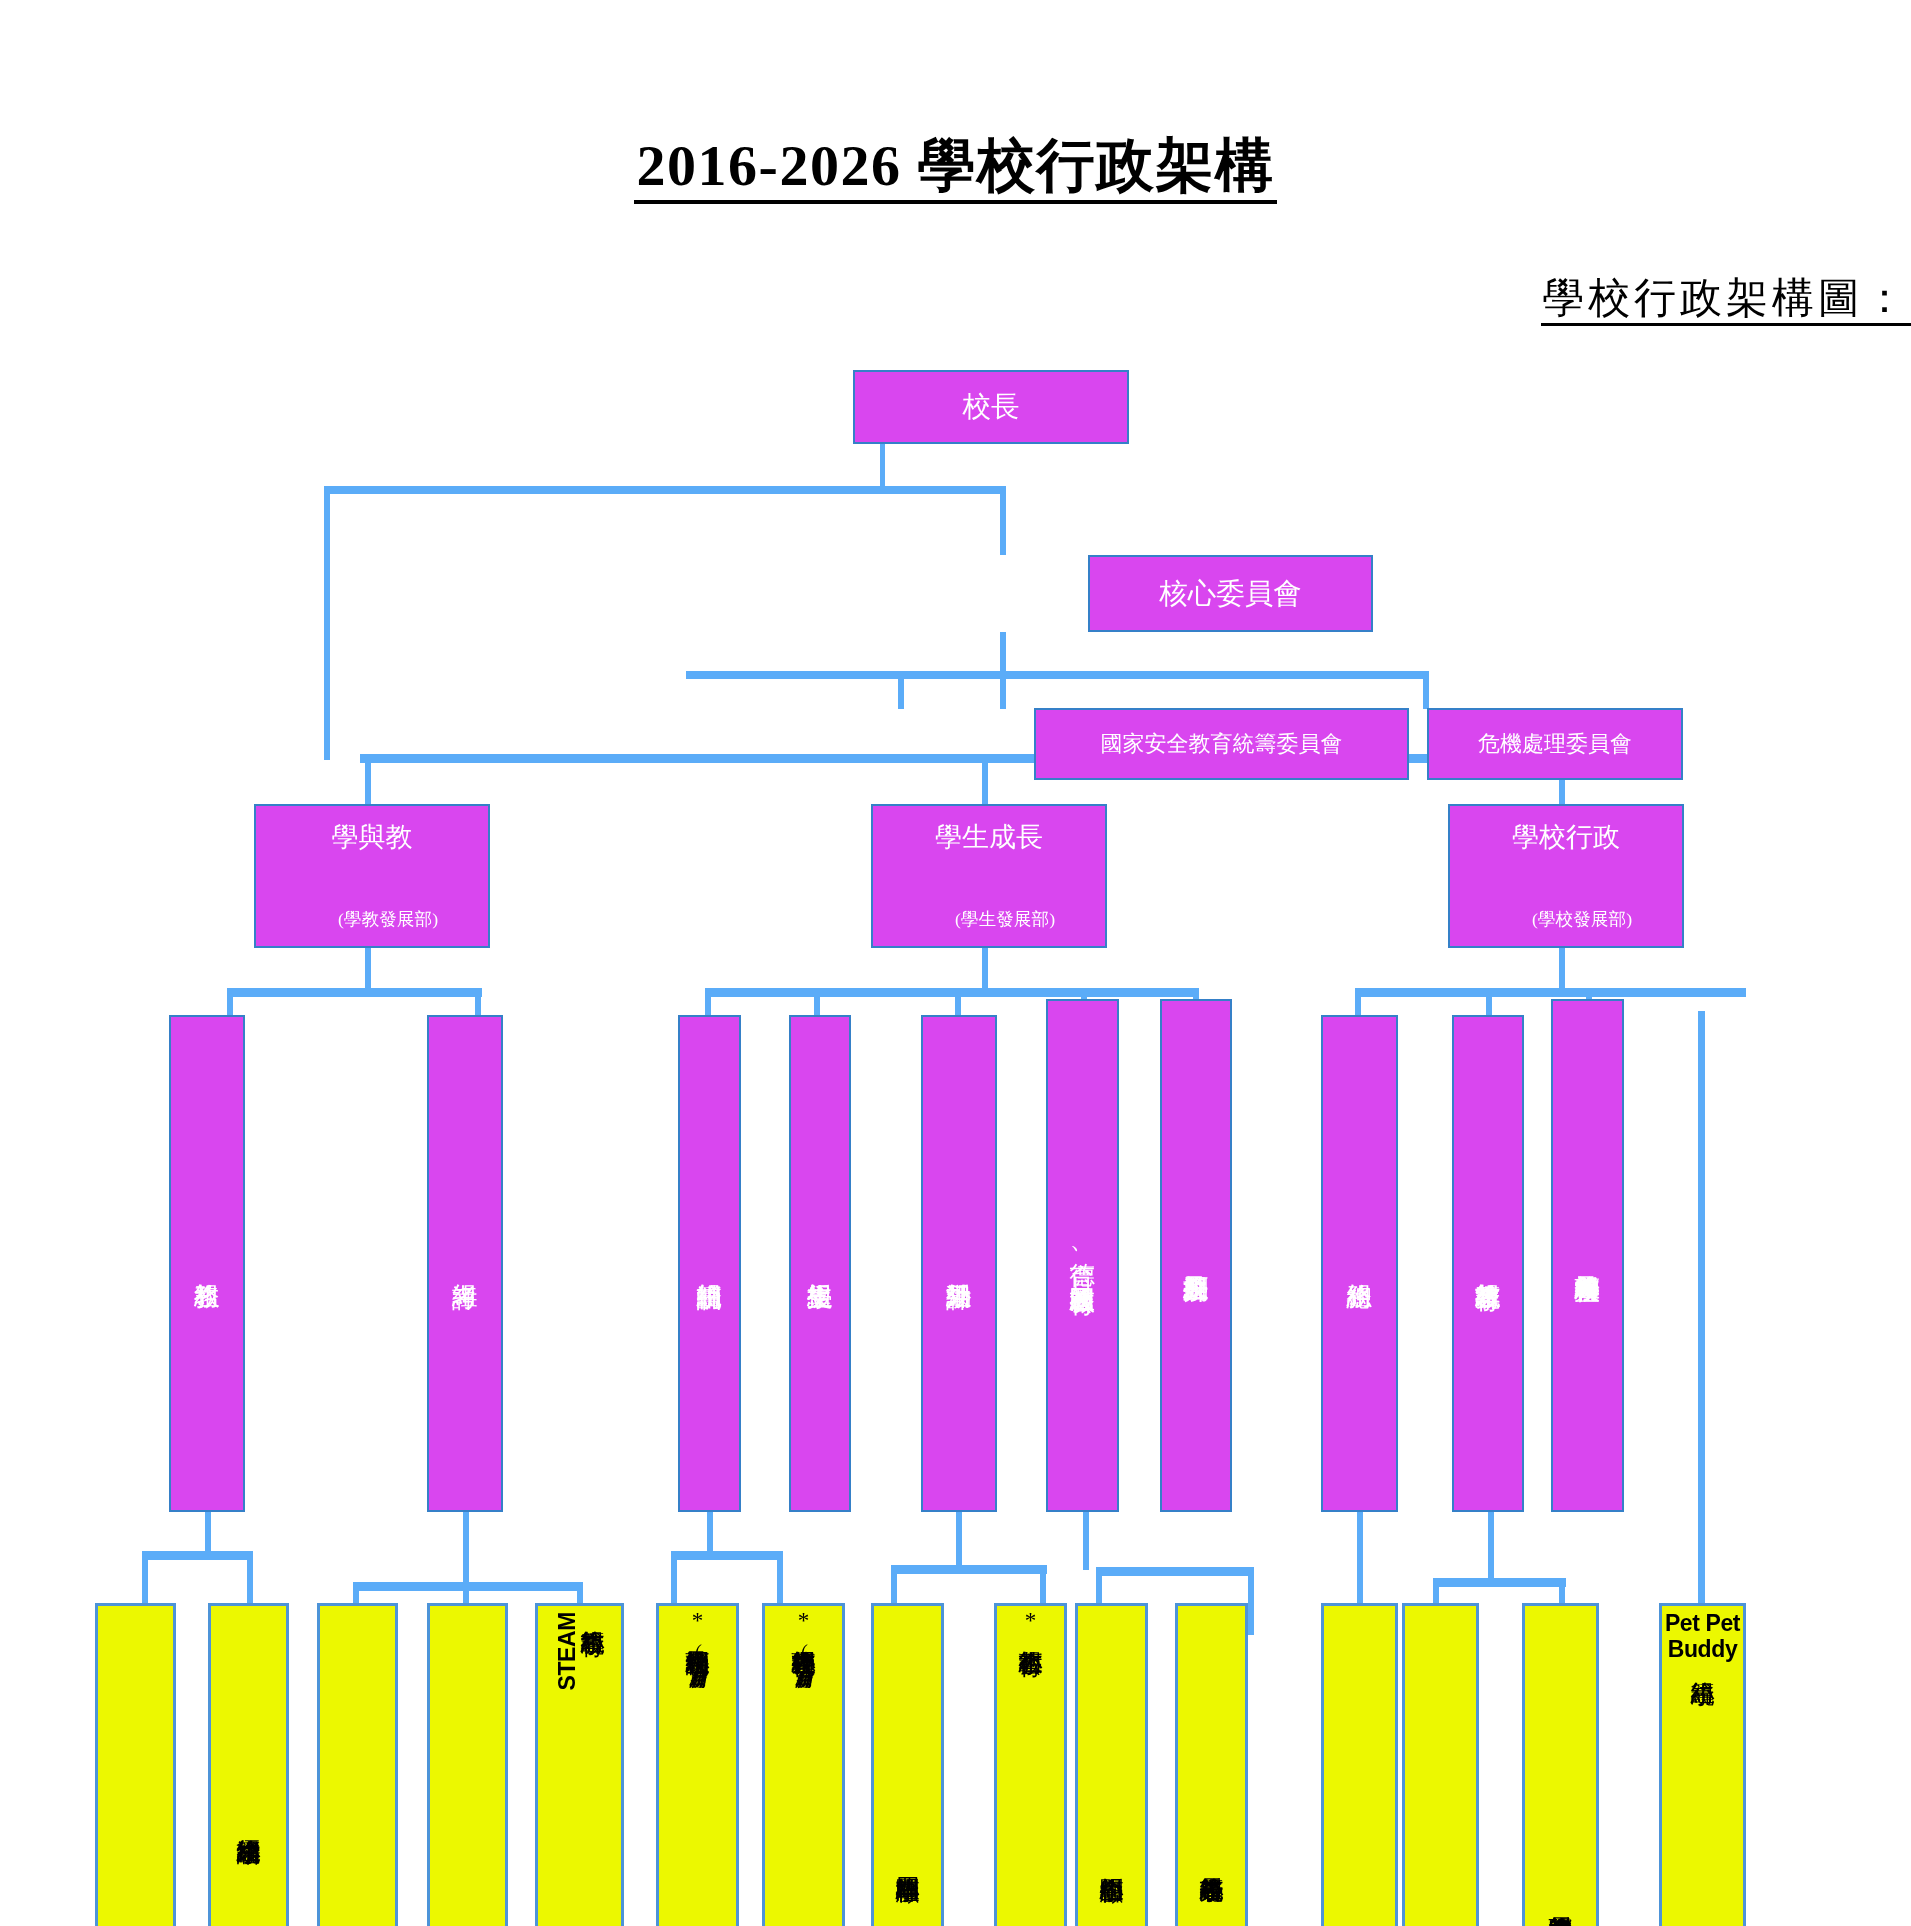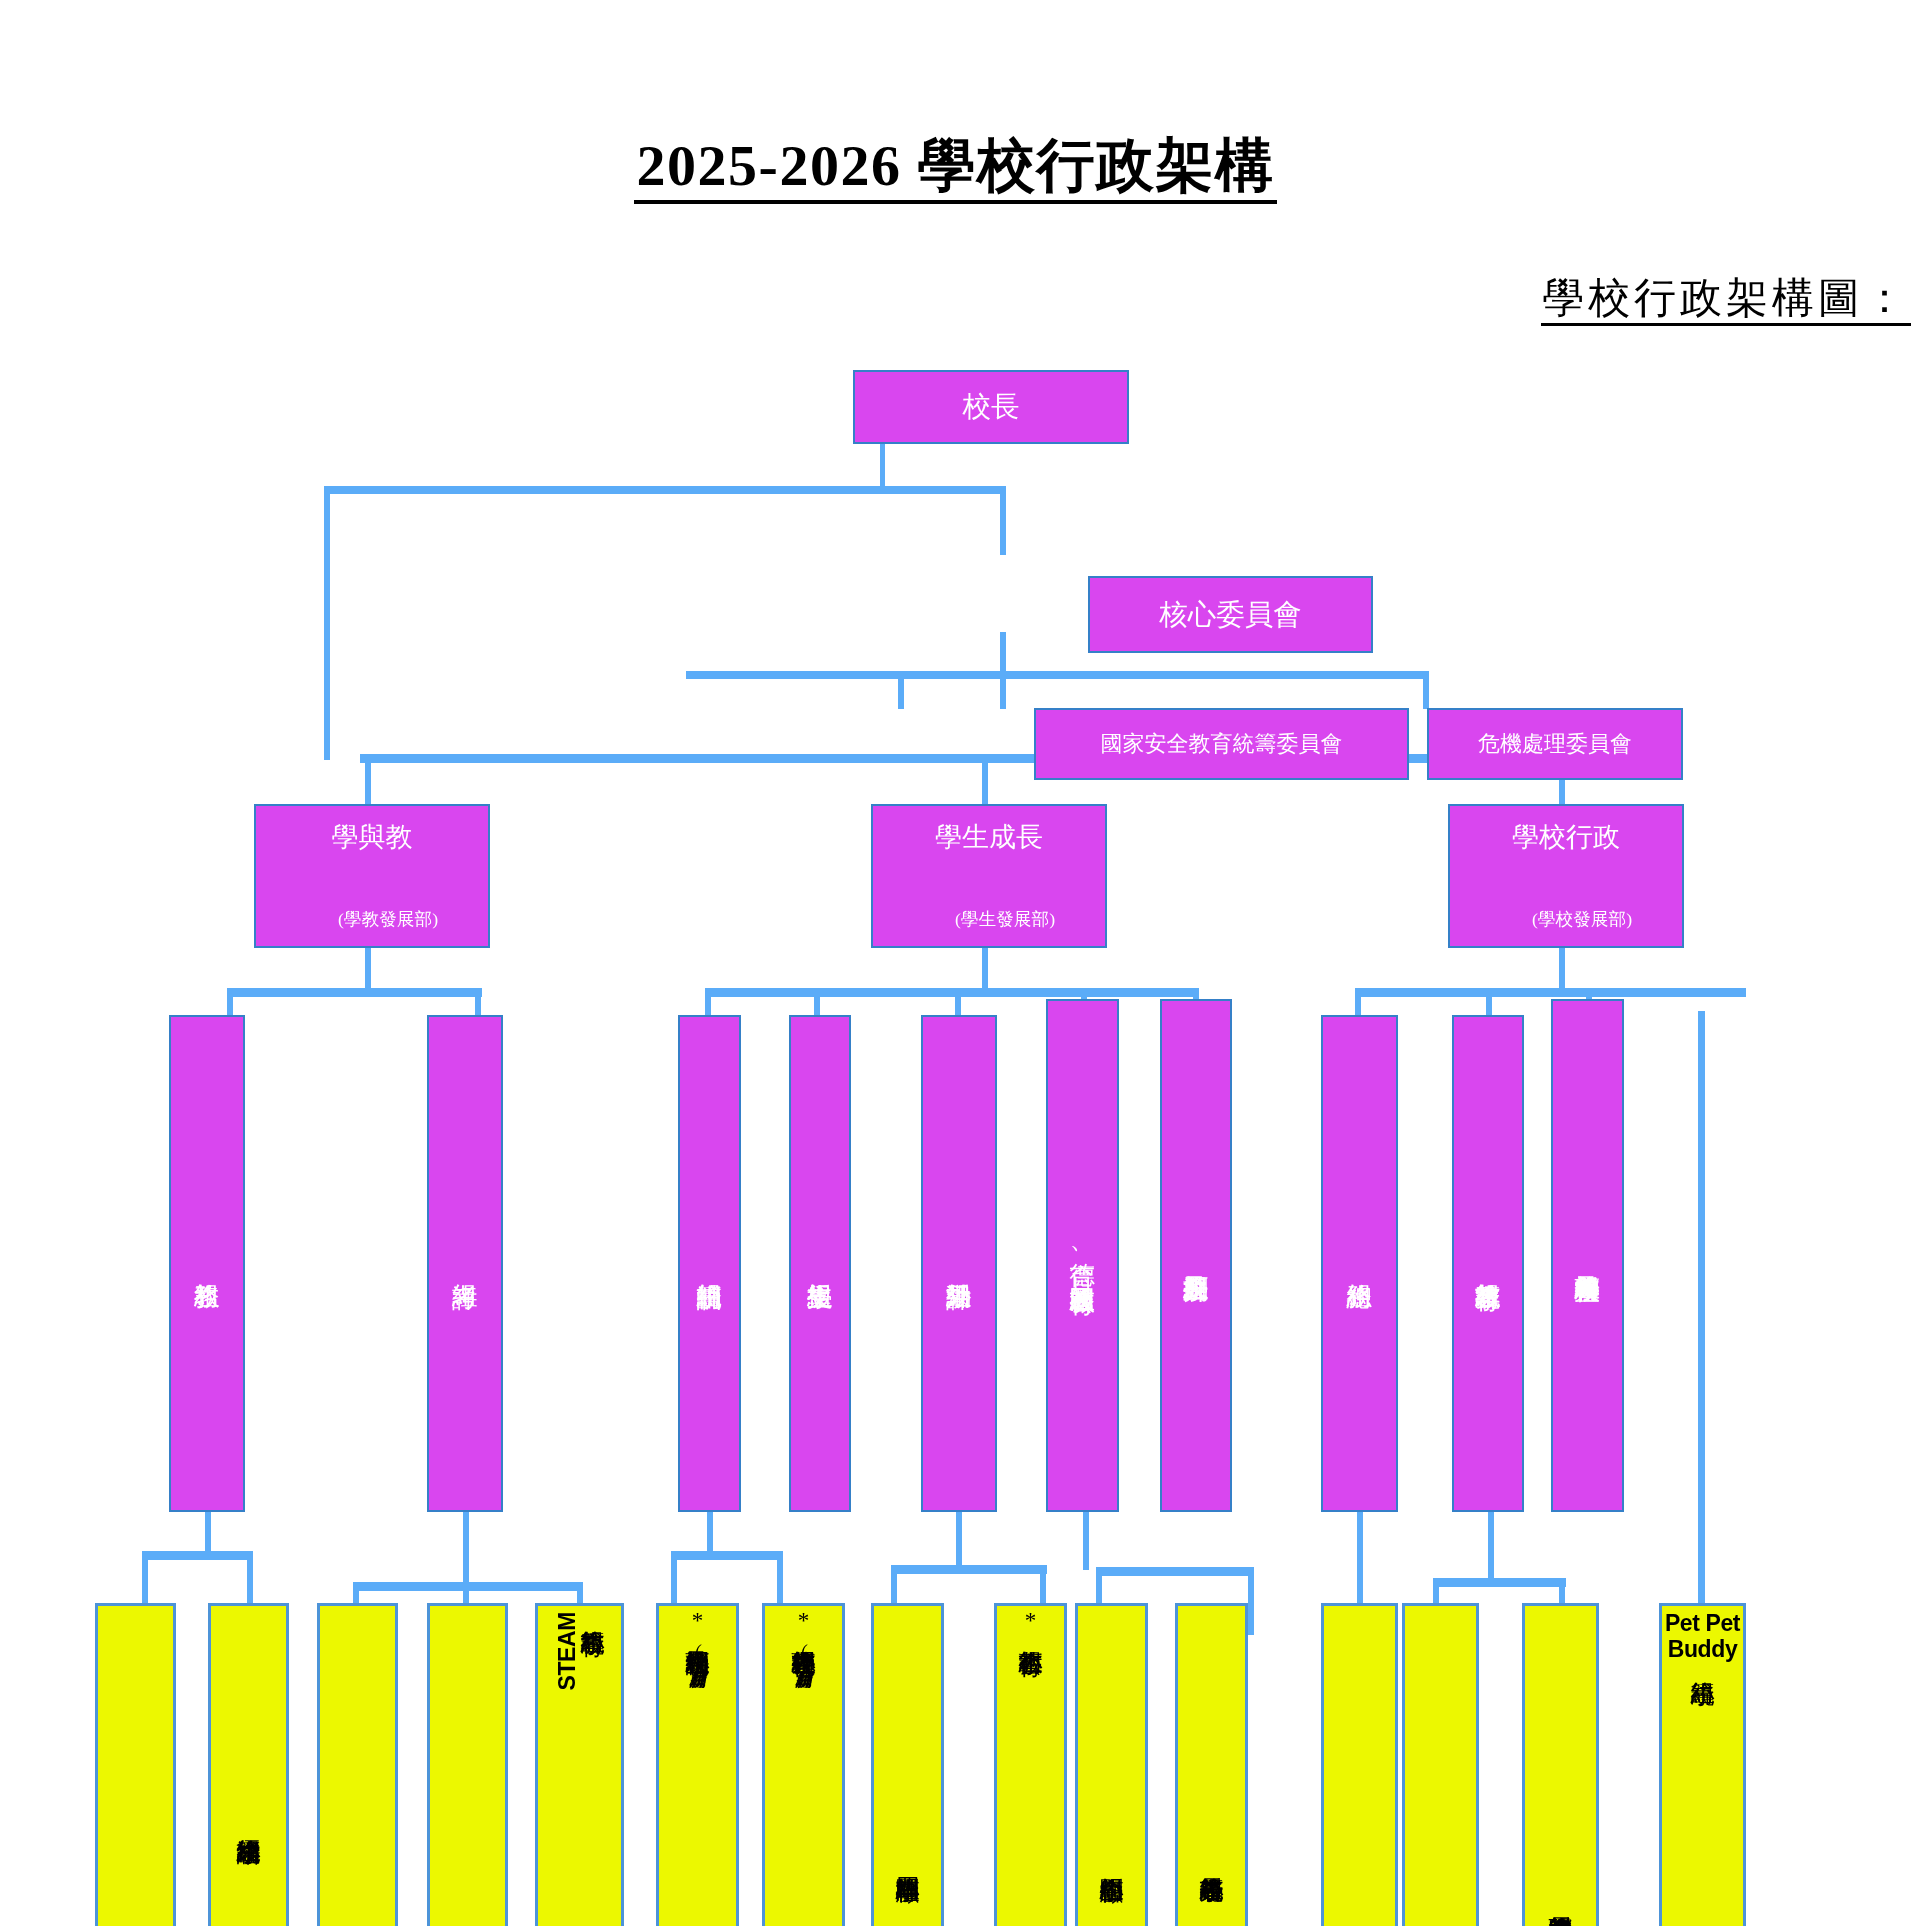--- a/index.html
+++ b/index.html
@@ -59,21 +59,21 @@
   .yel-stack .star{font-size:23px;line-height:0.9;}
   .yel-stack .note-sm{margin-top:10px;}
   .topline{font-size:23px;font-weight:bold;letter-spacing:-0.4px;font-family:"Liberation Sans",sans-serif;}
   .mixwrap{display:flex;flex-direction:row-reverse;align-items:flex-start;justify-content:center;height:100%;width:100%;padding-top:6.2px;box-sizing:border-box;}
 </style>
 </head>
 <body>
 
 <div id="stage">
 
-  <div class="doc-title"><span>2025-2026 學校行政架構</span></div>
+  <div class="doc-title"><span>2016-2026 學校行政架構</span></div>
   <div class="doc-subtitle"><span>學校行政架構圖：</span></div>
 
   <div class="ln" style="left:880px;top:442px;width:5.4px;height:46px;"></div>
   <div class="ln" style="left:324px;top:486px;width:682px;height:7.7px;"></div>
   <div class="ln" style="left:1000px;top:486px;width:6.2px;height:69px;"></div>
 
   <div class="ln" style="left:1000px;top:632px;width:6.2px;height:42px;"></div>
   <div class="ln" style="left:686px;top:671px;width:743px;height:7.7px;"></div>
   <div class="ln" style="left:898px;top:671px;width:6.2px;height:38px;"></div>
   <div class="ln" style="left:1000px;top:671px;width:6.2px;height:38px;"></div>
@@ -82,21 +82,21 @@
   <div class="ln" style="left:324px;top:486px;width:6.2px;height:274px;"></div>
   <div class="ln" style="left:360px;top:754px;width:1206px;height:8.5px;"></div>
   <div class="ln" style="left:365px;top:754px;width:6.2px;height:50px;"></div>
   <div class="ln" style="left:982px;top:754px;width:6.2px;height:50px;"></div>
   <div class="ln" style="left:1559px;top:754px;width:6.2px;height:50px;"></div>
 
   <div class="node blue f-h1" style="left:853px;top:370px;width:276px;height:74px;">
     <span>校長</span>
   </div>
 
-  <div class="node blue f-h1" style="left:1088px;top:576px;width:285px;height:77px;">
+  <div class="node blue f-h1" style="left:1088px;top:555px;width:285px;height:77px;">
     <span>核心委員會</span>
   </div>
 
   <div class="node blue f-h3" style="left:1034px;top:708px;width:375px;height:72px;">
     <span>國家安全教育統籌委員會</span>
   </div>
   <div class="node blue f-h3" style="left:1427px;top:708px;width:256px;height:72px;">
     <span>危機處理委員會</span>
   </div>
 

